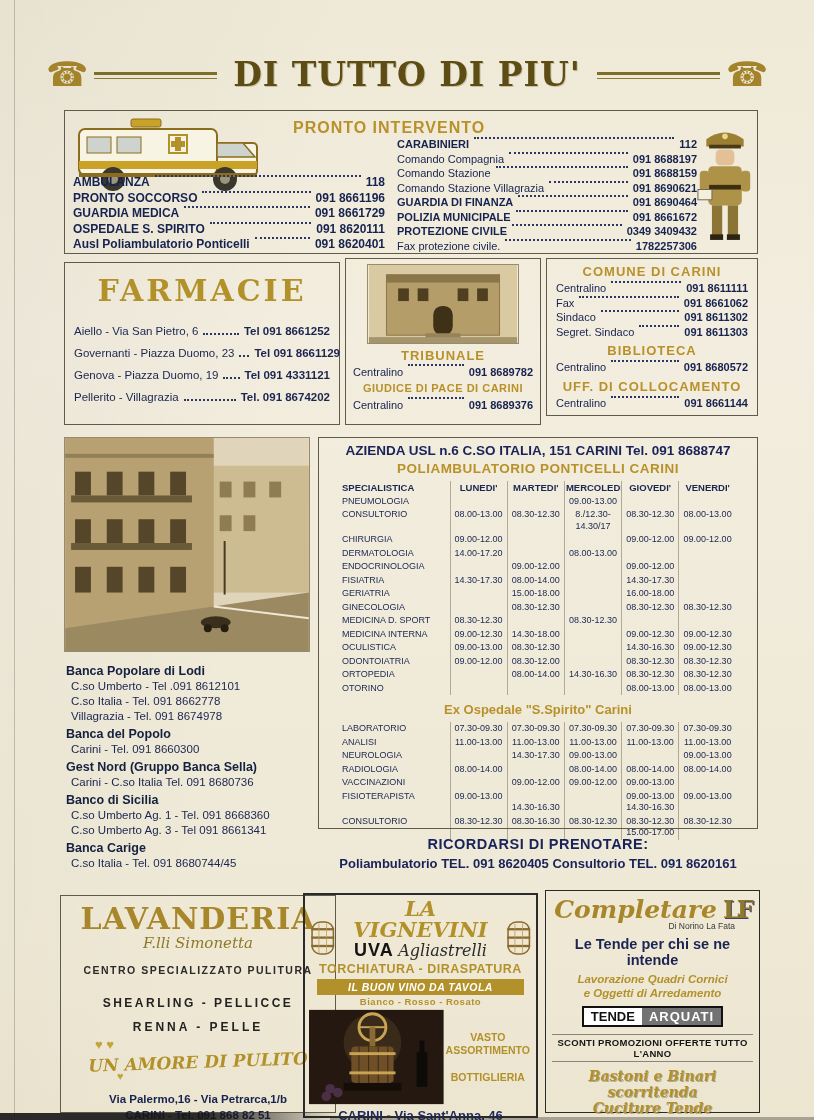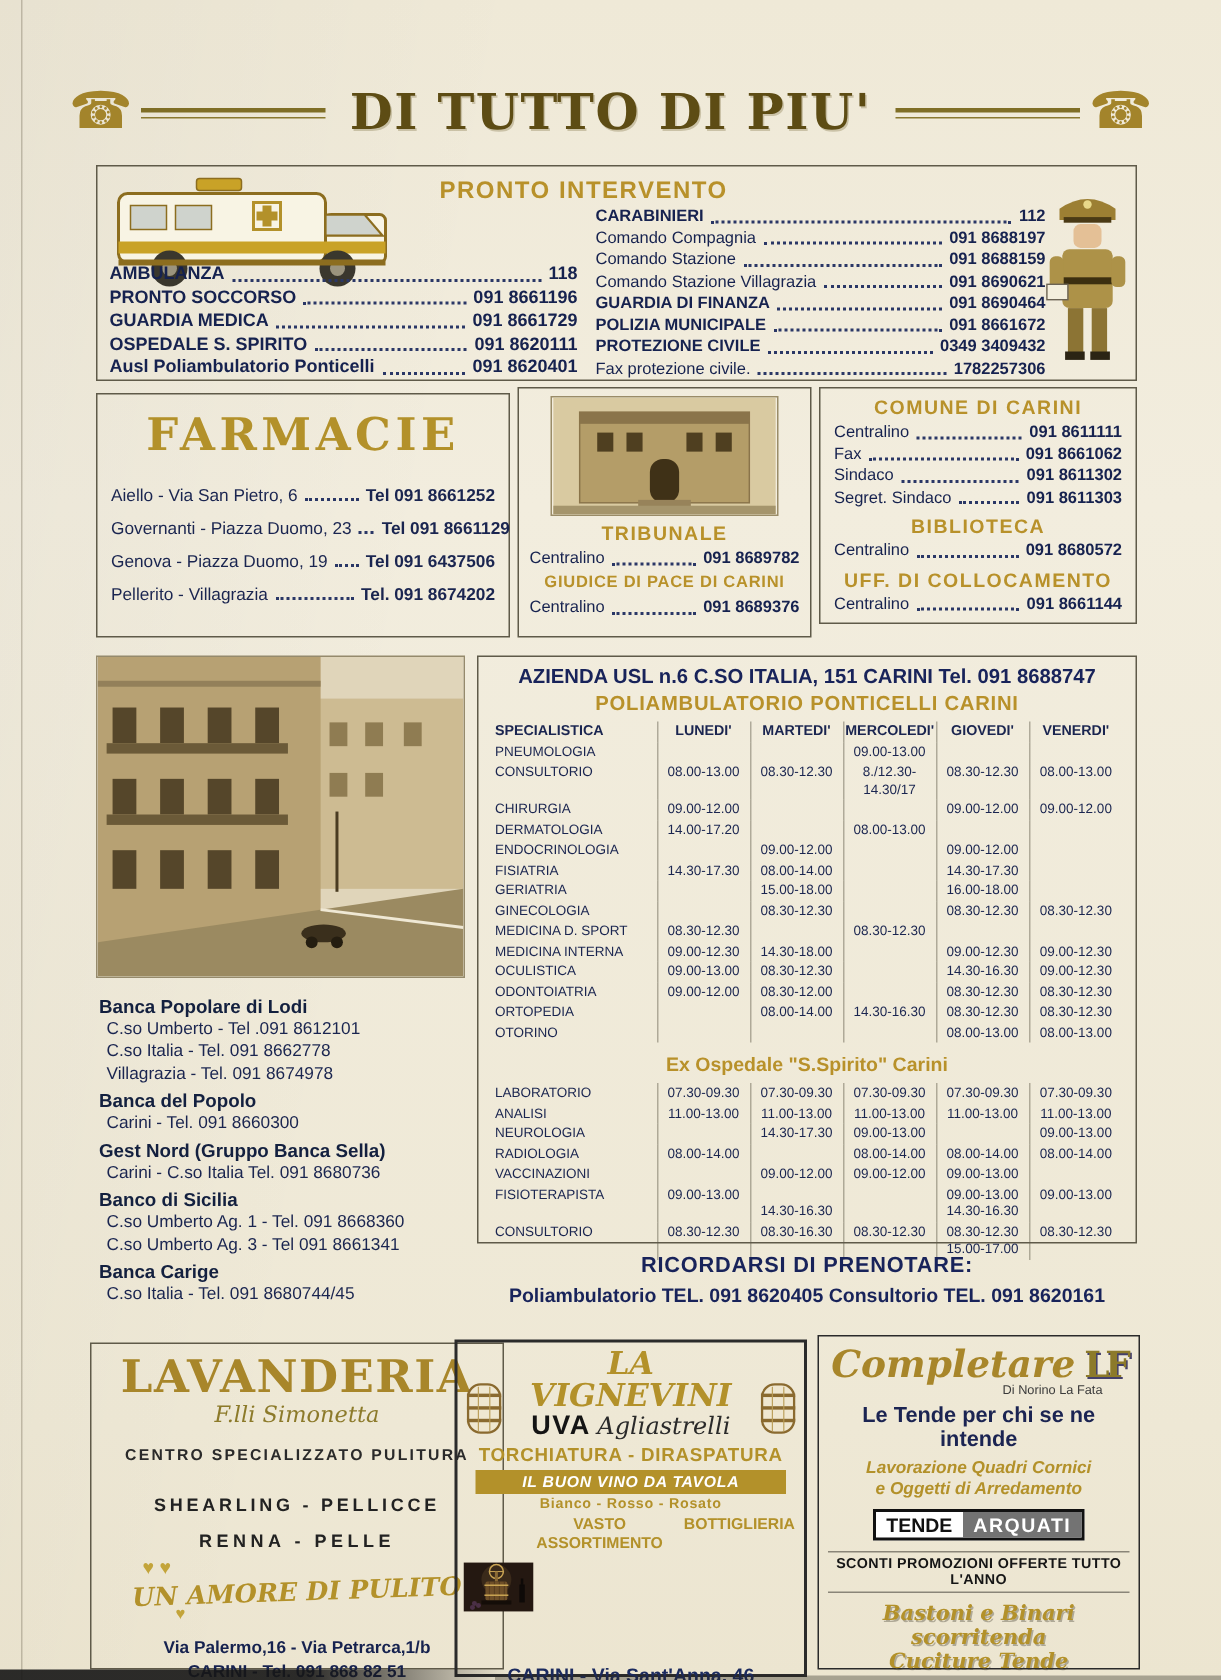--- a/index.html
+++ b/index.html
@@ -23,21 +23,21 @@
   
   .box{position:absolute;border:1px solid #5f5a49}
 
   
   #pronto{left:64px;top:110px;width:694px;height:144px}
   .pronto-title{position:absolute;left:228px;top:8px;font-weight:bold;font-size:16px;letter-spacing:1px;color:#b8912a}
   #ambulance{position:absolute;left:8px;top:2px;width:198px;height:86px}
   #officer{position:absolute;right:4px;top:6px;width:56px;height:132px}
   #pronto-left{position:absolute;left:8px;top:64px;width:312px}
   #pronto-right{position:absolute;left:332px;top:26px;width:300px}
-  .tel-row{display:flex;align-items:flex-end;font-size:11px;color:#16224f;line-height:14.5px}
+  .tel-row{display:flex;align-items:flex-start;font-size:11px;color:#16224f;line-height:14.5px}
   #pronto-left .tel-row{font-size:12px;line-height:15.5px}
   .tel-row.b .tel-label{font-weight:bold}
   .tel-num{font-weight:bold;white-space:nowrap}
   .leader{flex:1;border-bottom:2px dotted #2a3766;margin:0 5px 3px 5px;min-width:10px}
 
   
   #farmacie{left:64px;top:262px;width:276px;height:163px;padding:4px 9px}
   .farmacie-title{font-family:"DejaVu Serif",serif;font-weight:bold;font-size:30px;color:#b3912a;
                   text-align:center;letter-spacing:3px;margin:6px 0 12px}
   .ph-row{display:flex;align-items:baseline;font-size:11.5px;color:#1a2550;line-height:22px}
@@ -57,21 +57,21 @@
   .center-head{text-align:center;color:#b8912a;font-weight:bold;font-size:13px;letter-spacing:1px;line-height:18px}
   .center-head.mid{margin-top:3px}
 
   
   #street{position:absolute;left:64px;top:437px;width:246px;height:215px;border:1px solid #958a6c}
   #banks{position:absolute;left:66px;top:661px;width:252px}
   .bank-name{font-weight:bold;color:#13203f;font-size:12.5px;line-height:16px;margin-top:2px}
   .bank-line{font-size:11.5px;color:#1a2550;line-height:15px;padding-left:5px}
 
   
-  #usl{left:318px;top:437px;width:440px;height:392px;padding:5px 9px}
+  #usl{left:318px;top:437px;width:440px;height:392px;padding:5px 21px}
   .usl-title{color:#18235a;font-weight:bold;font-size:13.5px;text-align:center;line-height:16px}
   .usl-sub{color:#b8912a;font-weight:bold;font-size:13.5px;text-align:center;letter-spacing:.5px;margin:2px 0 5px}
   table.sched{width:100%;border-collapse:collapse;table-layout:fixed}
   .sched th,.sched td{padding:1px 1px;vertical-align:top;white-space:pre-line;line-height:11.5px;text-align:center;overflow:hidden}
   .sched th{font-size:9.5px;font-weight:bold;color:#1a2550}
   .sched td{font-size:9px;color:#1a2550}
   .sched .spec{width:110px;text-align:left;padding-left:2px}
   .sched td.day,.sched th.day{border-left:1px solid rgba(95,90,73,.45)}
   .ex-title{color:#b8912a;font-weight:bold;font-size:13px;text-align:center;margin:7px 0 5px}
   #reminder{position:absolute;left:300px;top:836px;width:476px;text-align:center;color:#18235a}
@@ -95,21 +95,21 @@
   .vig-head{display:flex;align-items:flex-end;justify-content:center;gap:5px}
   .vig-titlewrap{line-height:1}
   .vig-title{font-family:"DejaVu Serif",serif;font-style:italic;font-weight:bold;font-size:21px;color:#b3912a}
   .vig-uva-line{margin-top:1px}
   .vig-uva{font-weight:bold;font-size:18px;color:#141414;letter-spacing:1px}
   .vig-variety{font-family:"DejaVu Serif",serif;font-style:italic;font-size:16px;color:#2a2a2a}
   .vig-serv{color:#b3912a;font-weight:bold;font-size:12.5px;margin-top:3px;letter-spacing:.5px}
   .vig-banner{background:#b3912a;color:#fff;font-weight:bold;font-style:italic;font-size:10.5px;padding:2px 0;margin:3px 8px 1px;letter-spacing:.5px}
   .vig-colors{color:#b3912a;font-size:9.5px;font-weight:bold;letter-spacing:.5px}
   .vig-mid{display:flex;margin-top:2px;align-items:stretch}
-  .vig-side{flex:1;color:#b3912a;font-weight:bold;font-size:10.5px;line-height:13px;display:flex;flex-direction:row;justify-content:center;gap:14px;padding:0 2px}
+  .vig-side{flex:1;color:#b3912a;font-weight:bold;font-size:10.5px;line-height:13px;display:flex;flex-direction:column;justify-content:center;gap:14px;padding:0 2px}
   .vig-city{color:#1b2a5e;font-weight:bold;font-size:13px;margin-top:3px}
 
   
   #completare{left:545px;top:890px;width:215px;height:223px;text-align:center;padding:4px 6px;border-width:1.5px;border-color:#2a2a2a;position:absolute}
   .comp-row{display:flex;align-items:center;justify-content:center;gap:6px}
   .comp-title{font-family:"DejaVu Serif",serif;font-style:italic;font-weight:bold;font-size:25px;color:#a8862a}
   .comp-lf{font-family:"DejaVu Serif",serif;font-weight:bold;font-size:24px;color:#8c7a2a;text-shadow:1px 1px 0 #44406a;letter-spacing:-3px}
   .comp-by{font-size:8.5px;color:#3a3a3a;text-align:right;padding-right:18px;margin-top:-3px}
   .comp-head{font-size:14.5px;font-weight:bold;color:#1b2452;margin-top:5px}
   .comp-sub{color:#b3912a;font-weight:bold;font-style:italic;font-size:11.5px;line-height:13.5px;margin-top:5px}
@@ -247,21 +247,21 @@
           <span class="ph-tel">Tel 091 8661252</span>
         </div>
         <div class="ph-row">
           <span class="ph-name">Governanti - Piazza Duomo, 23</span>
           <span class="leader"></span>
           <span class="ph-tel">Tel 091 8661129</span>
         </div>
         <div class="ph-row">
           <span class="ph-name">Genova - Piazza Duomo, 19</span>
           <span class="leader"></span>
-          <span class="ph-tel">Tel 091 6437506</span>
+          <span class="ph-tel">Tel 091 4331121</span>
         </div>
         <div class="ph-row">
           <span class="ph-name">Pellerito - Villagrazia</span>
           <span class="leader"></span>
           <span class="ph-tel">Tel. 091 8674202</span>
         </div>
       </div>
   </div>
 
   <div class="box" id="tribunale">

